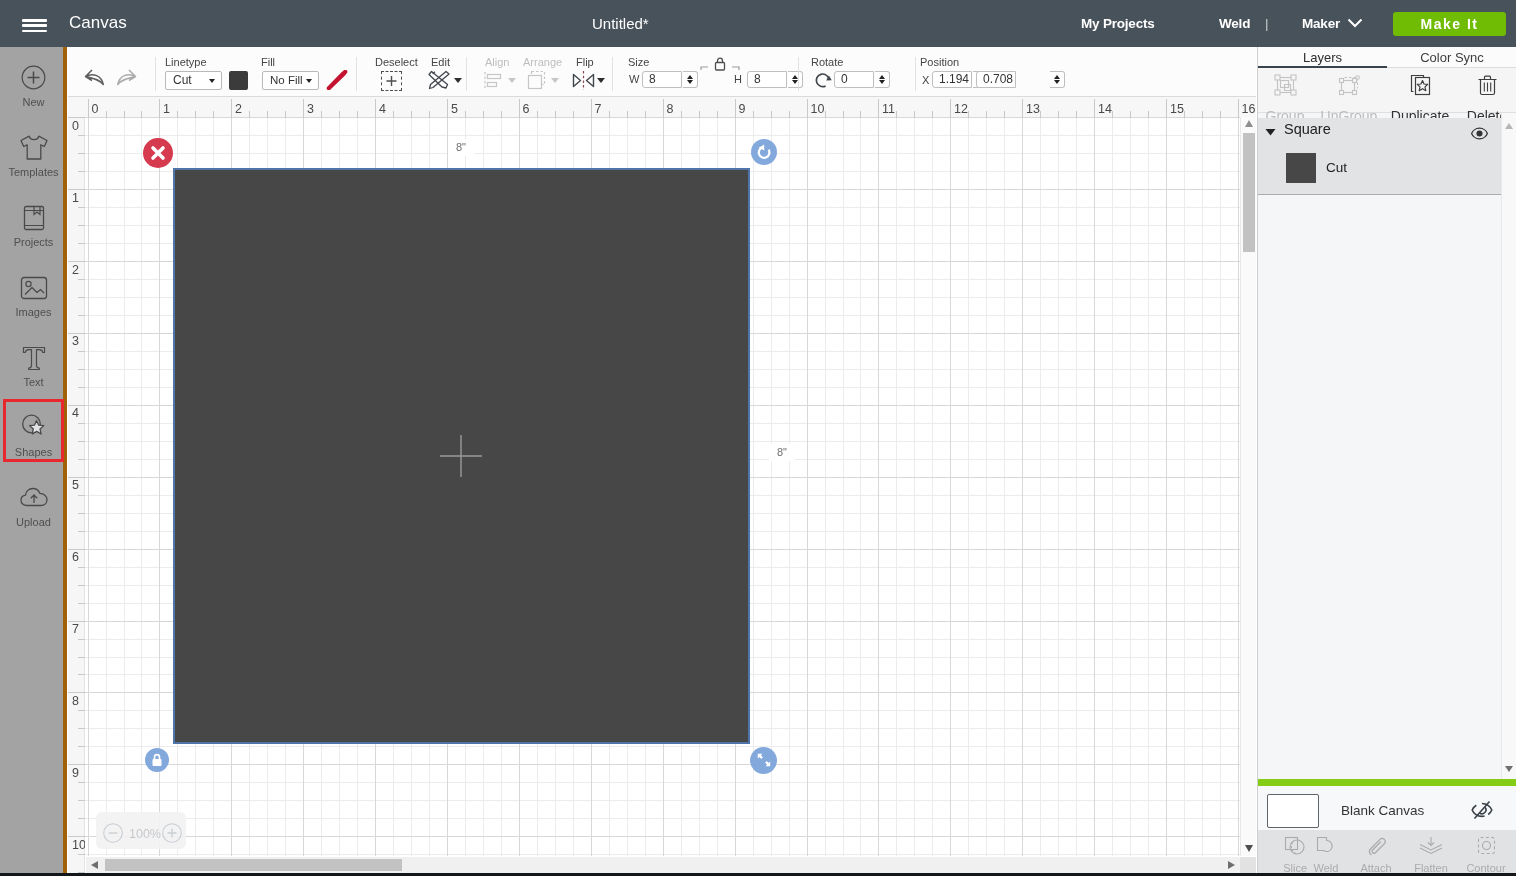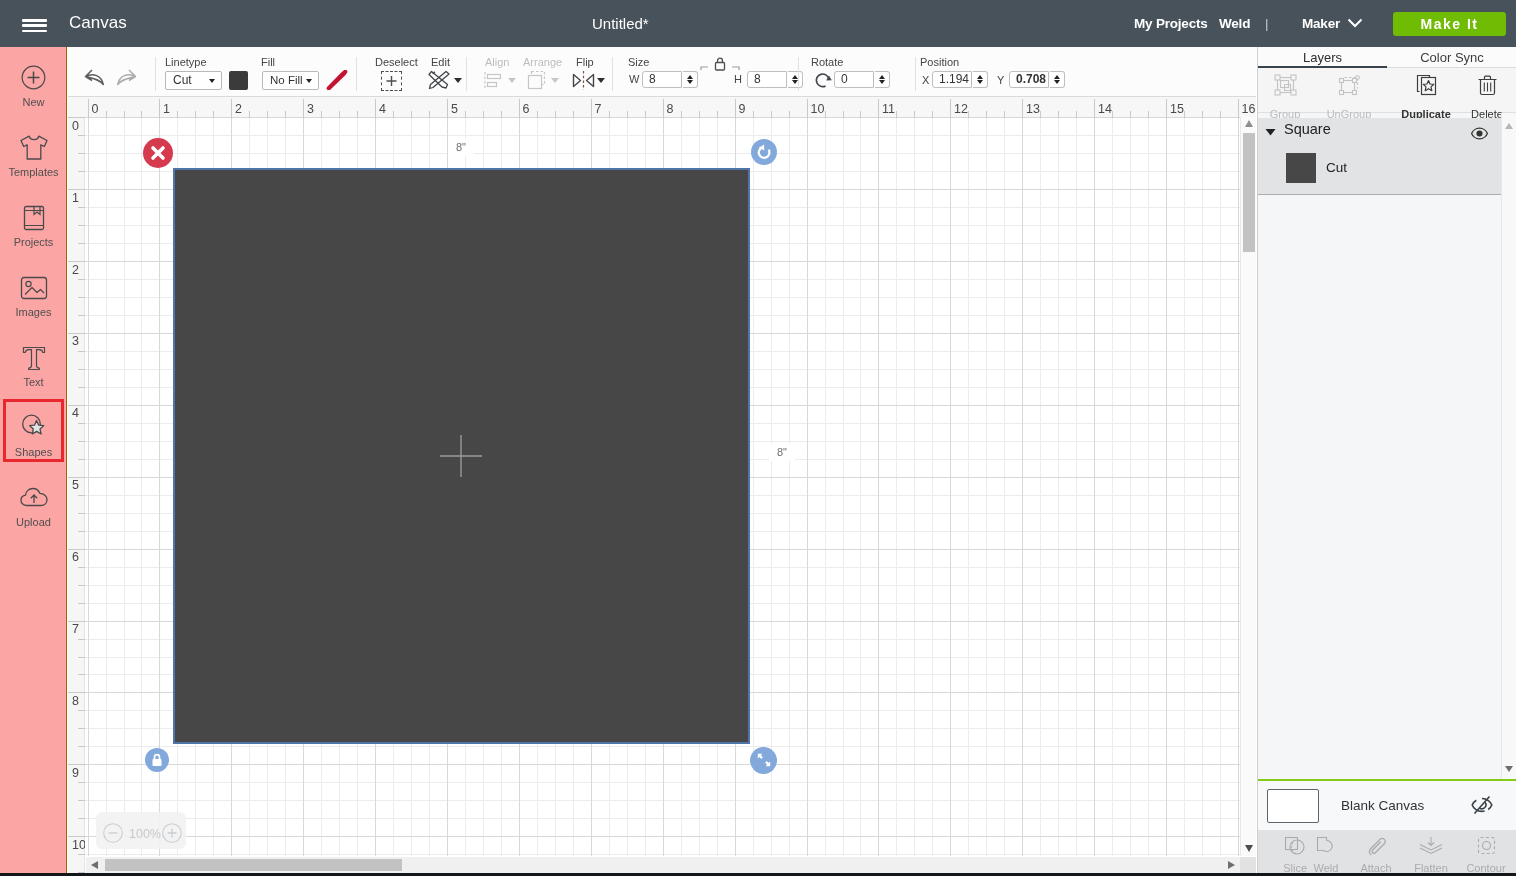--- a/index.html
+++ b/index.html
@@ -10,21 +10,21 @@
 
 
 #header { position:absolute; left:0; top:0; width:1516px; height:47px; background:#48525B; }
 #hamb span { position:absolute; left:22px; width:25px; height:2.6px; background:#fff; border-radius:1px; }
 #htitle { position:absolute; left:69px; top:13px; color:#fff; font-size:17px; }
 #untitled { position:absolute; left:592px; top:15px; color:#fff; font-size:15px; }
 .hlink { position:absolute; top:16px; color:#fff; font-size:13.5px; font-weight:bold; letter-spacing:-0.2px; }
 #makeit { position:absolute; left:1393px; top:12px; width:113px; height:24px; background:#70BC04; border-radius:3px; color:#fff; font-size:14px; font-weight:bold; text-align:center; line-height:24px; letter-spacing:1.5px; }
 
 
-#sidebar { position:absolute; left:0; top:47px; width:67px; height:829px; background:#fca5a5; border-right:1px solid #a16207; }
+#sidebar { position:absolute; left:0; top:47px; width:67px; height:829px; background:#a3a3a3; border-right:4px solid #a16207; }
 .sideitem { position:absolute; left:0; width:67px; text-align:center; color:#4F4F4F; font-size:11px; }
 .sideicon { position:absolute; left:0; width:67px; text-align:center; }
 
 
 #toolbar { position:absolute; left:68px; top:47px; width:1188px; height:49px; background:#FCFCFC; }
 .tlabel { position:absolute; top:9px; font-size:11px; color:#454545; }
 .tlabel.gray { color:#BDBDBD; }
 .tdiv { position:absolute; top:10px; height:34px; width:1px; background:#E2E2E2; }
 .selbox { position:absolute; top:24px; height:19px; background:#fff; border:1px solid #B9B9B9; border-radius:2px; font-size:12px; color:#333; line-height:17px; padding-left:7px; }
 .selbox .caret { position:absolute; right:6px; top:7px; width:0; height:0; border-left:3.5px solid transparent; border-right:3.5px solid transparent; border-top:4.5px solid #222; }
@@ -44,23 +44,23 @@
 #vscroll { position:absolute; left:1240px; top:117px; width:16px; height:739px; background:#FAFAFA; border-left:1px solid #E8E8E8; }
 #hscroll { position:absolute; left:86px; top:857px; width:1154px; height:16px; background:#F0F0F0; }
 .thumb { position:absolute; background:#C2C2C2; }
 .sarrow { position:absolute; width:0; height:0; }
 
 
 #rpanel { position:absolute; left:1257px; top:47px; width:259px; height:829px; background:#F5F6F7; border-left:1px solid #CFCFCF; }
 #rtabs { position:absolute; left:0; top:0; width:259px; height:21px; background:#FBFBFB; border-bottom:1px solid #DCDCDC; }
 #rtools { position:absolute; left:0; top:21px; width:259px; height:45px; background:#F5F5F5; border-bottom:1px solid #DFDFDF; }
 .rtool { position:absolute; top:6px; width:64px; text-align:center; }
-.rtool .lab { font-size:11px; color:#333; margin-top:8px; }
+.rtool .lab { font-size:14px; color:#333; margin-top:8px; }
 .rtool.gray .lab { color:#BCBCBC; }
-#blankrow { position:absolute; left:0; top:732px; width:258px; height:51px; background:#F7F8FA; border-top:2px solid #84cc16; }
+#blankrow { position:absolute; left:0; top:732px; width:258px; height:51px; background:#F7F8FA; border-top:7px solid #84cc16; }
 #rbottom { position:absolute; left:0; top:783px; width:259px; height:43px; background:#E1E2E4; }
 .rbitem { position:absolute; top:5px; width:54px; text-align:center; }
 .rbitem .lab { font-size:11px; color:#ABABAB; margin-top:1px; }
 #bottomstrip { position:absolute; left:0; top:873px; width:1516px; height:3px; background:#14171A; }
 </style>
 </head>
 <body>
 <div id="app">
 
   <div id="canvas">
@@ -146,21 +146,21 @@
       </svg>
     </div>
   <div id="header">
     <div id="hamb">
         <span style="top:19px"></span>
         <span style="top:24.4px"></span>
         <span style="top:29.8px"></span>
       </div>
     <div id="htitle">Canvas</div>
     <div id="untitled">Untitled*</div>
-    <div class="hlink" style="left:1134px">My Projects</div>
+    <div class="hlink" style="left:1081px">My Projects</div>
     <div class="hlink" style="left:1219px">Weld</div>
     <div class="hlink" style="left:1265px; font-weight:normal; color:#C7CBCE;">|</div>
     <div class="hlink" style="left:1302px">Maker</div>
     <svg class="abs" style="left:1347px; top:18px;" width="16" height="10" viewBox="0 0 16 10">
         <path d="M1.5 1.5 L8 8 L14.5 1.5" stroke="#fff" stroke-width="2" fill="none"></path>
       </svg>
     <div id="makeit">Make It</div>
   </div>
 
   <div id="sidebar">
@@ -296,21 +296,21 @@
     <div class="tdiv" style="left:847px"></div>
 
     <div class="tlabel" style="left:852px">Position</div>
     <div class="ilabel" style="left:854px; top:27px;">X</div>
     <div class="numbox" style="left:864px;">1.194</div>
     <div class="stepper" style="left:905px;">
         <i class="up"></i>
         <i class="dn"></i>
       </div>
     <div class="ilabel" style="left:929px; top:27px;">Y</div>
-    <div class="numbox" style="left:941px;font-weight:bold;">0.708</div>
+    <div class="numbox" style="left:908px;">0.708</div>
     <div class="stepper" style="left:982px;">
         <i class="up"></i>
         <i class="dn"></i>
       </div>
   </div>
   <div id="vscroll">
     <i class="sarrow" style="left:3.5px; top:3px; border-left:4.5px solid transparent; border-right:4.5px solid transparent; border-bottom:7px solid #8E8E8E;"></i>
     <div class="thumb" style="left:2px; top:16px; width:12px; height:119px;"></div>
     <i class="sarrow" style="left:3.5px; top:728px; border-left:4.5px solid transparent; border-right:4.5px solid transparent; border-top:7px solid #4E4E4E;"></i>
   </div>
@@ -348,21 +348,21 @@
               <rect x="3.5" y="6.5" width="13" height="12"></rect>
               <rect x="1.5" y="4.5" width="4" height="4" fill="#F5F5F5"></rect>
               <rect x="14.5" y="4.5" width="4" height="4" fill="#F5F5F5"></rect>
               <rect x="1.5" y="16.5" width="4" height="4" fill="#F5F5F5"></rect>
               <rect x="14.5" y="16.5" width="4" height="4" fill="#F5F5F5"></rect>
               <circle cx="19.5" cy="3.5" r="1.8" fill="#F5F5F5"></circle>
             </g>
           </svg>
         <div class="lab">UnGroup</div>
       </div>
-      <div class="rtool" style="left:136px;font-weight:bold;">
+      <div class="rtool" style="left:130px;">
         <svg width="23" height="22" viewBox="0 0 23 22">
             <g fill="none" stroke="#3E3E3E" stroke-width="1.2">
               <path d="M4.5 17.5 h-2 v-16 h12 v2"></path>
               <rect x="6.5" y="3.5" width="14" height="17"></rect>
               <path d="M13.5 6.5 L15 10 L18.8 10.3 L16 12.9 L16.8 16.7 L13.5 14.7 L10.2 16.7 L11 12.9 L8.2 10.3 L12 10 Z" stroke-linejoin="round"></path>
             </g>
           </svg>
         <div class="lab">Duplicate</div>
       </div>
       <div class="rtool" style="left:197px;">

